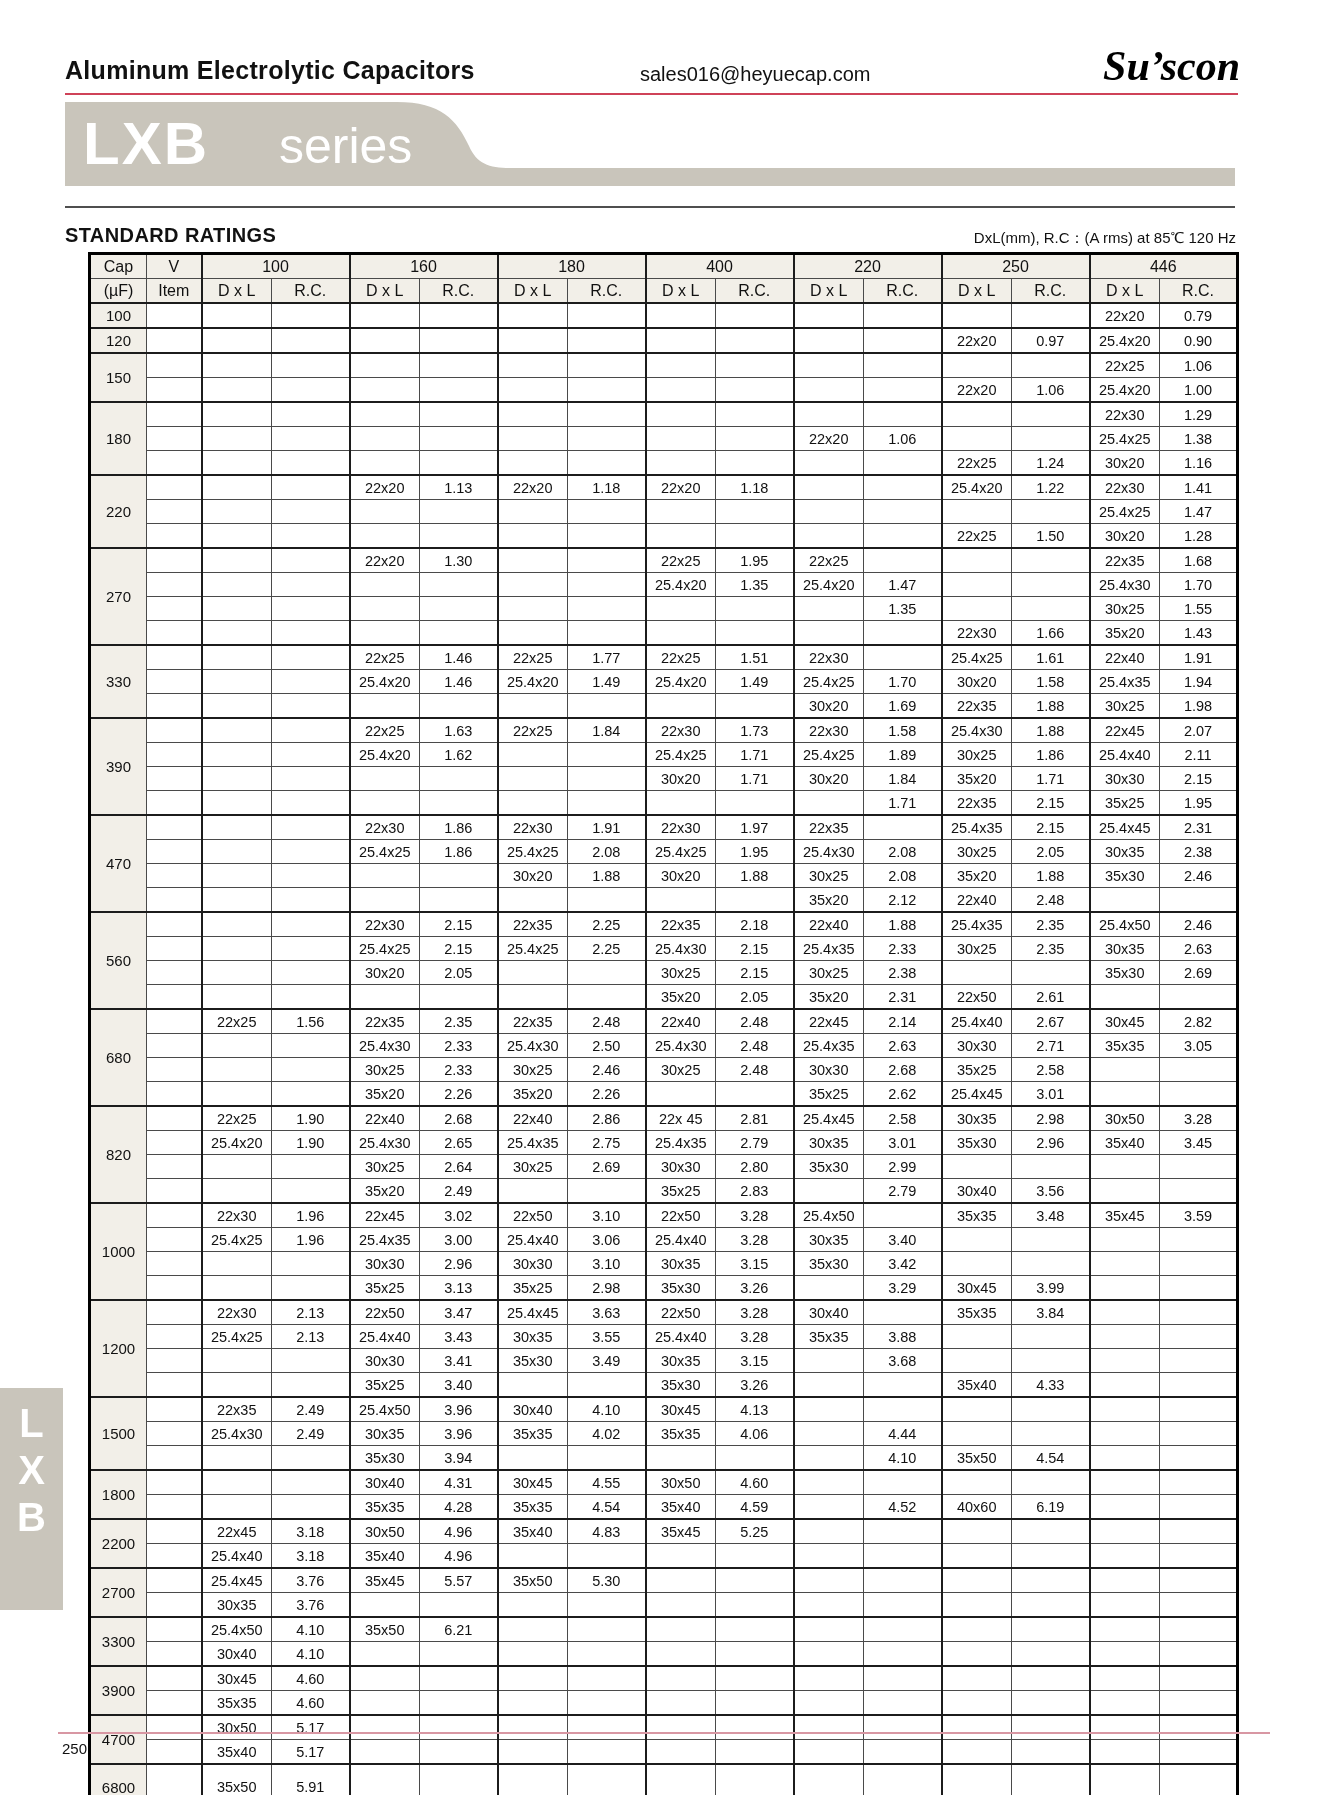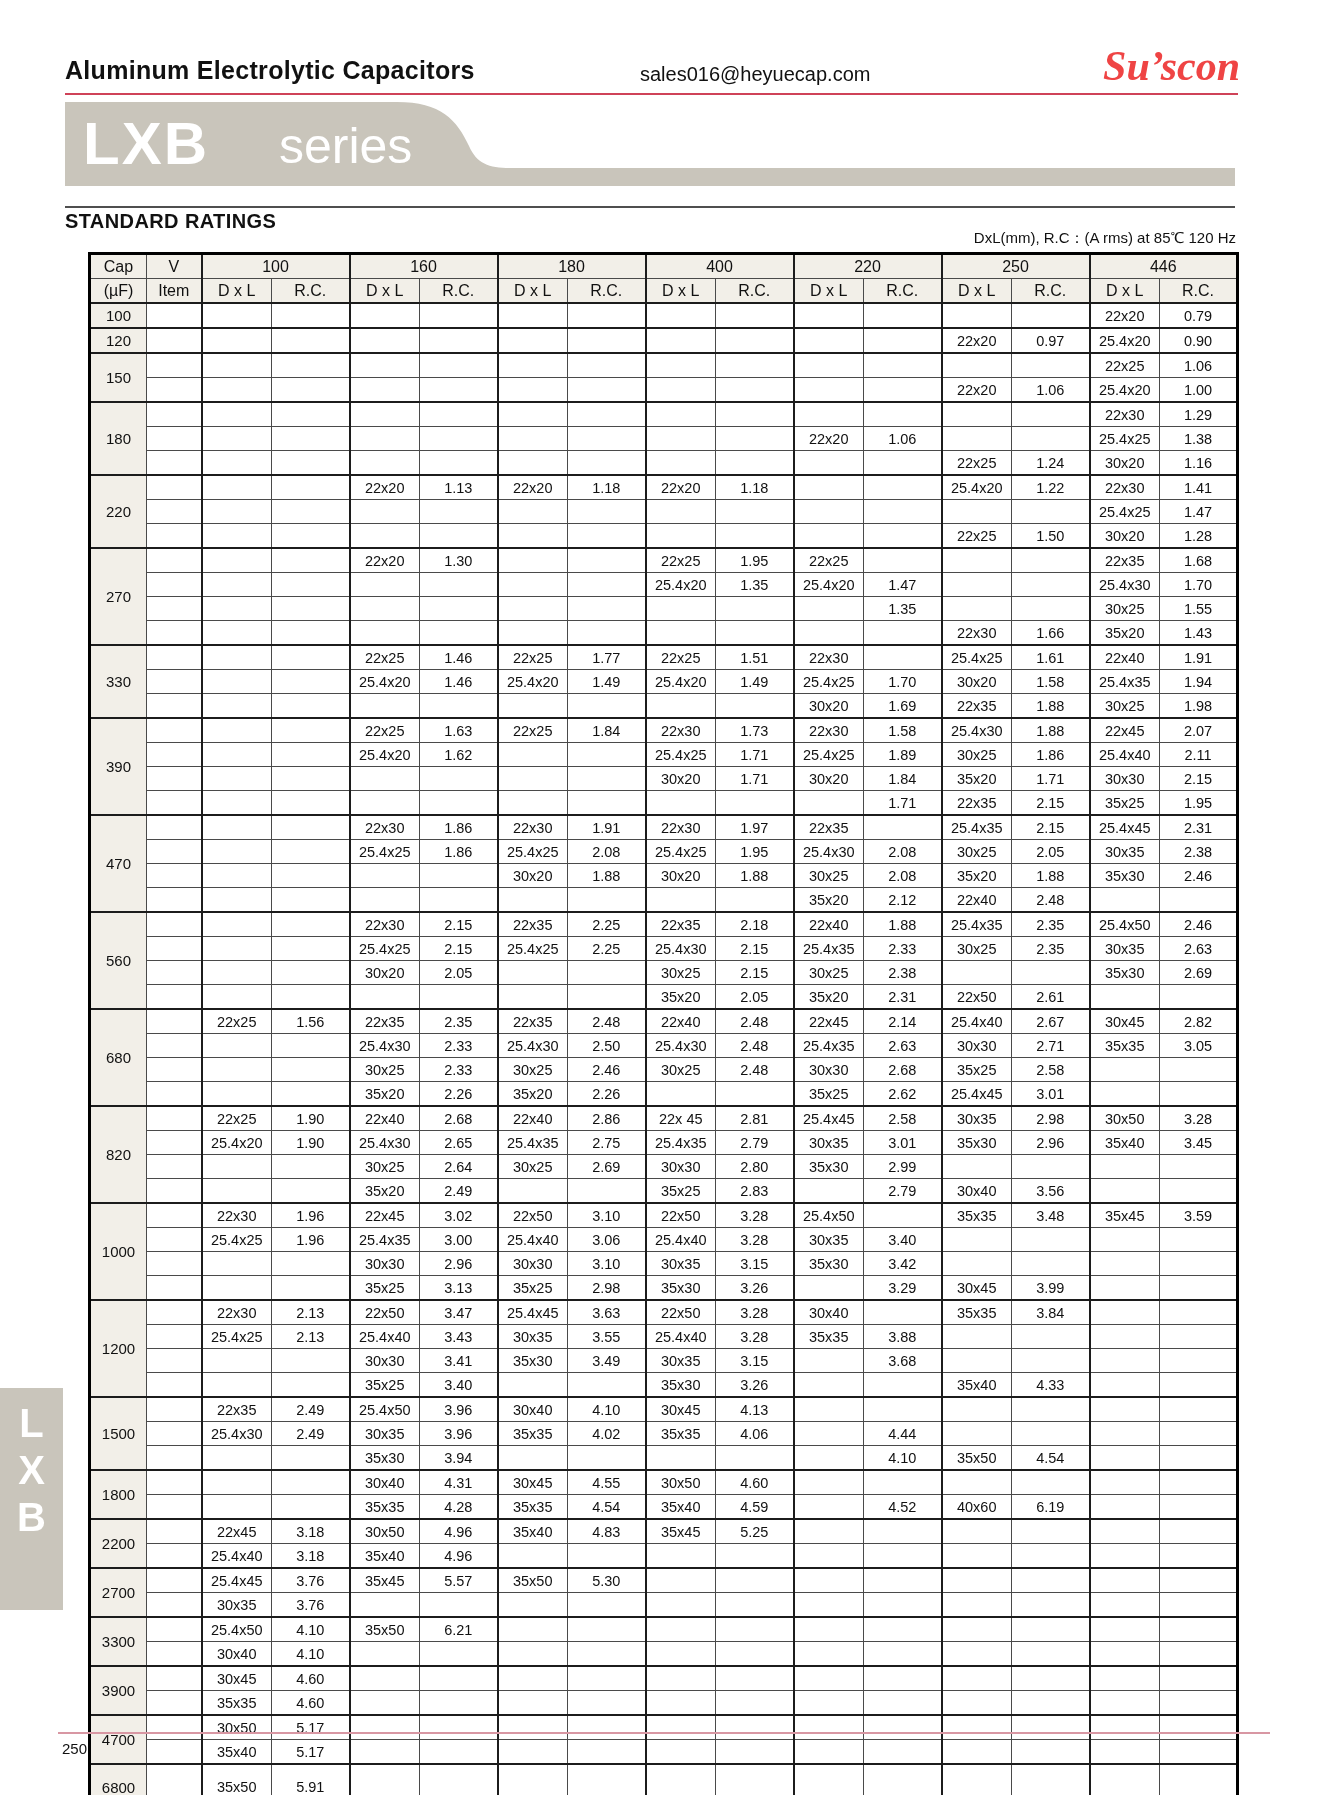--- a/index.html
+++ b/index.html
@@ -1,25 +1,25 @@
 <!DOCTYPE html>
 <html><head>
 <meta charset="utf-8">
 <style>
   html,body{margin:0;padding:0;background:#fff;}
   .page{position:relative;width:1323px;height:1795px;background:#fff;overflow:hidden;
         font-family:"Liberation Sans",sans-serif;color:#111;}
   .page-title{position:absolute;left:65px;top:56px;font-size:25px;font-weight:bold;letter-spacing:.3px;}
   .email{position:absolute;left:600px;top:63px;font-size:20px;margin-left:40px;}
   .brand{position:absolute;right:83px;top:42px;font-family:"Liberation Serif",serif;
-         font-style:italic;font-weight:bold;font-size:42px;color:#ef4444;}
+         font-style:italic;font-weight:bold;font-size:42px;color:#000000;}
   .red-rule{position:absolute;left:65px;top:93px;width:1173px;height:2px;background:#cf4258;}
   .banner{position:absolute;left:65px;top:102px;width:1170px;height:86px;}
   .dark-rule{position:absolute;left:65px;top:206px;width:1170px;height:2px;background:#4f4f4f;}
-  .section-title{position:absolute;left:65px;top:210px;font-size:20px;font-weight:bold;letter-spacing:.4px;}
+  .section-title{position:absolute;left:65px;top:224px;font-size:20px;font-weight:bold;letter-spacing:.4px;}
   .note{position:absolute;right:87px;top:229px;font-size:15px;}
   table.ratings{position:absolute;left:88px;top:252px;border-collapse:collapse;table-layout:fixed;
         border:3px solid #000;background:#fff;}
   table.ratings th,table.ratings td{border:1px solid #4a4a4a;padding:0;height:23px;
         font-size:14.5px;text-align:center;vertical-align:middle;overflow:hidden;white-space:nowrap;}
   table.ratings thead th{background:#f2efe8;font-weight:normal;font-size:16px;}
   table.ratings td.cap{background:#f2efe8;font-size:15px;}
   table.ratings tr.grp-first td,table.ratings tr.grp-first th{border-top:2px solid #1c1c1c;}
   table.ratings .gs{border-left:2px solid #1c1c1c;}
   table.ratings tr.tall td{height:44px;}

